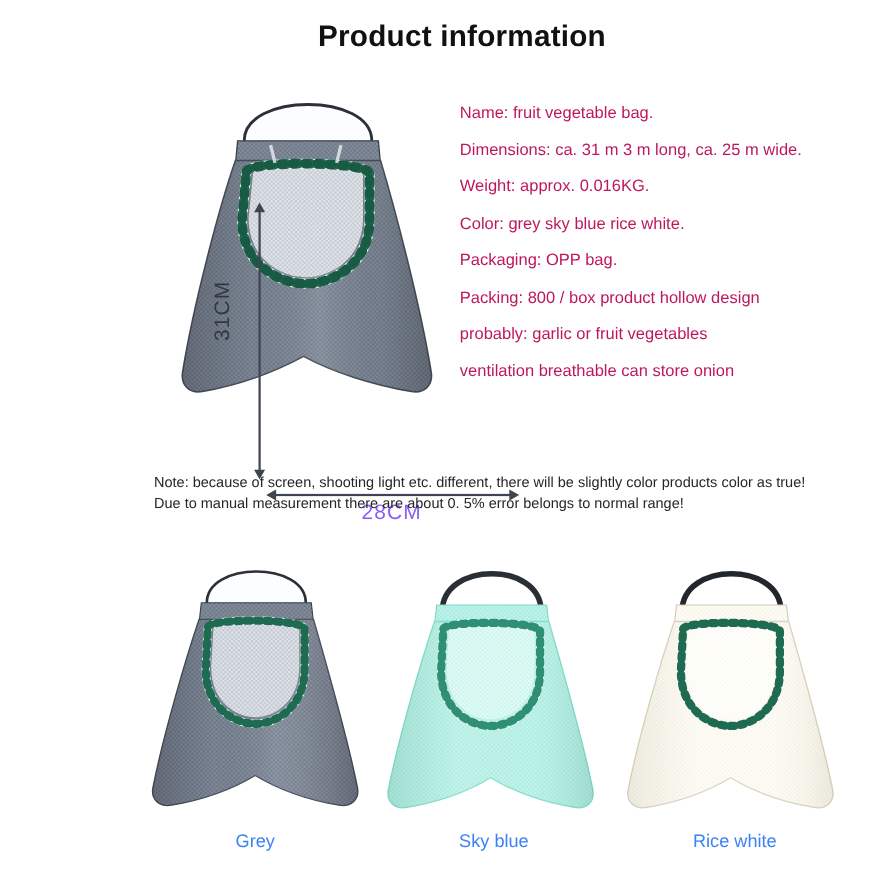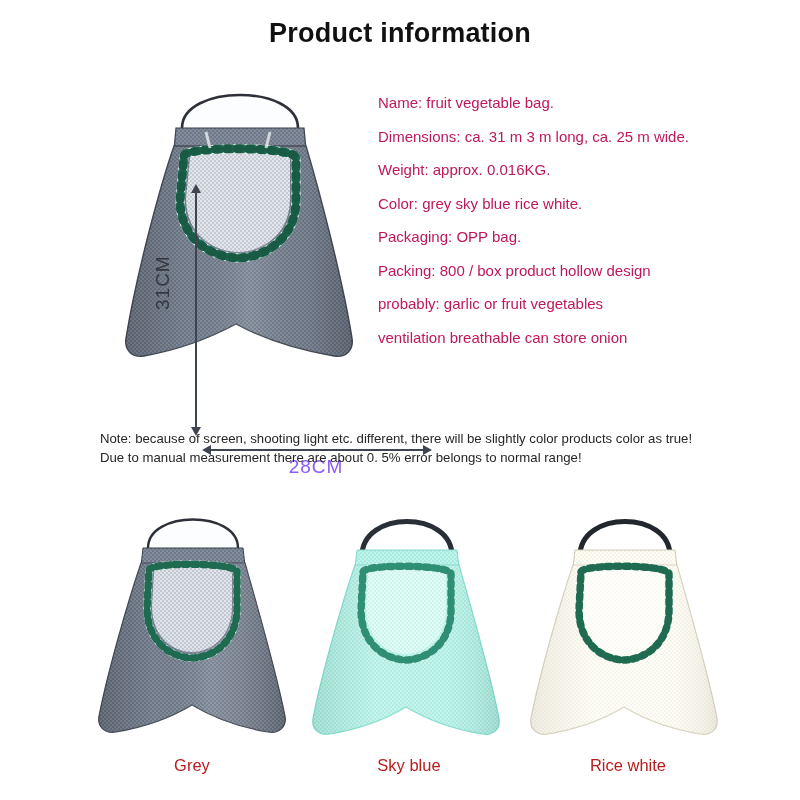--- a/index.html
+++ b/index.html
@@ -6,21 +6,21 @@
   html,body{margin:0;padding:0;}
   body{
     width:800px;height:800px;
     background:#ffffff;
     font-family:"Liberation Sans", sans-serif;
     color:#1a1a1a;
     position:relative;
     overflow:hidden;
     -webkit-font-smoothing:antialiased;
   }
-  .page{position:absolute;inset:0;}
+  .page{position:absolute;inset:0;margin-left:40px;}
 
   
   #page-title{
     position:absolute;
     left:0;right:0;top:18px;
     text-align:center;
     font-size:27px;
     font-weight:bold;
     letter-spacing:0.2px;
     color:#111111;
@@ -132,21 +132,21 @@
   .variant-bag{
     position:absolute;
     left:14px;top:0;
     width:212px;height:250px;
   }
   .variant-label{
     position:absolute;
     left:0;right:0;top:258px;
     text-align:center;
     font-size:16.5px;
-    color:#b91c1c;
+    color:#3b82f6;
   }
   .variant-1 .variant-label{padding-left:6px;}
   .variant-2 .variant-label{padding-left:8px;}
 
   svg{display:block;overflow:visible;}
 </style>
 </head>
 <body>
 
 <div class="page">

